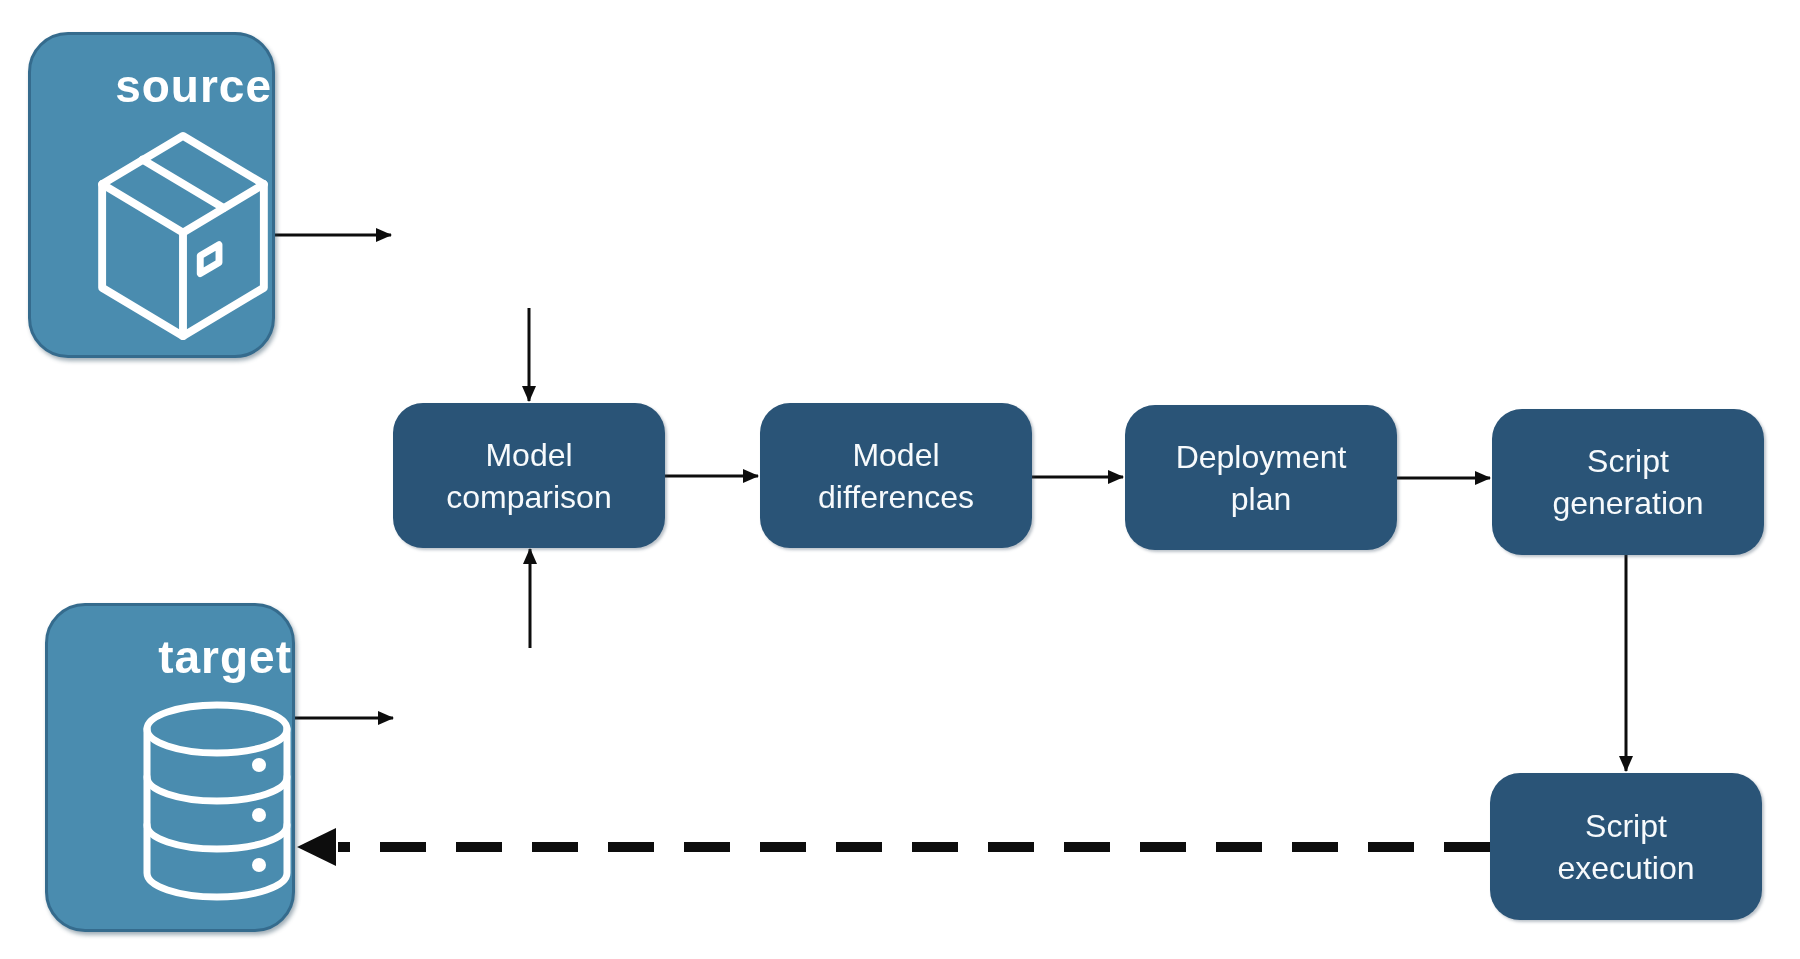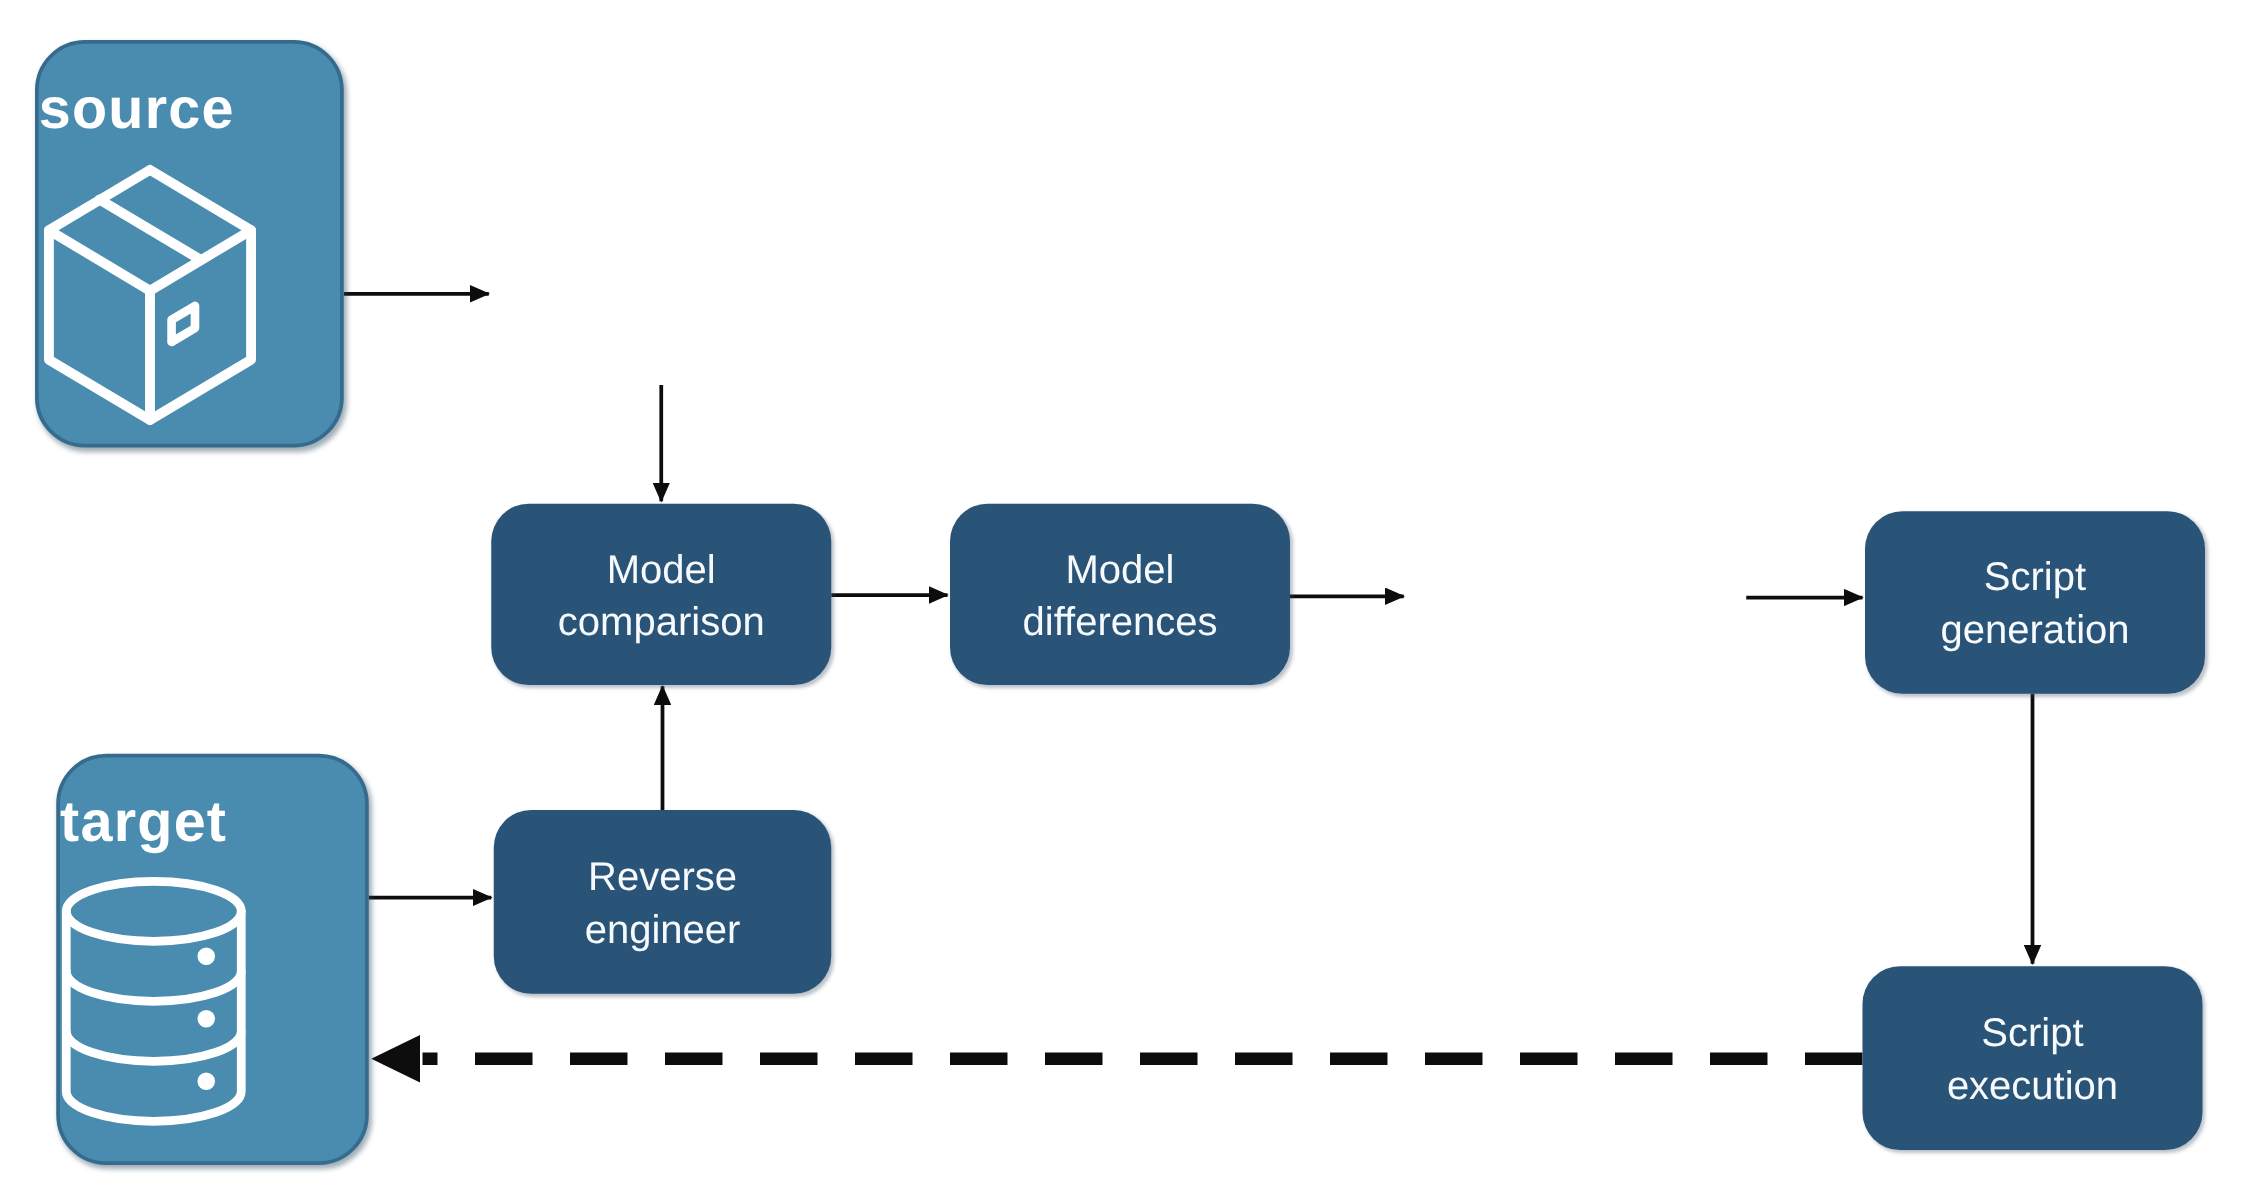--- a/index.html
+++ b/index.html
@@ -36,21 +36,21 @@
 
   
   .endpoint {
     position: absolute;
     background: #4a8caf;
     border: 3px solid #356b8d;
     border-radius: 40px;
     box-shadow: 2px 3px 4px rgba(45, 75, 95, 0.45);
     display: flex;
     flex-direction: column;
-    align-items: flex-start;
+    align-items: flex-end;
     box-sizing: border-box;
   }
   .endpoint-label {
     color: #ffffff;
     font-size: 46px;
     font-weight: bold;
     letter-spacing: 1px;
     margin-top: 26px;
     line-height: 1.1;
   }
@@ -138,29 +138,29 @@
   <div class="node" style="left:393px; top:403px; width:272px; height:145px;">
     <span class="node-label">Model
 comparison</span>
   </div>
 
   <div class="node" style="left:760px; top:403px; width:272px; height:145px;">
     <span class="node-label">Model
 differences</span>
   </div>
 
+  <div class="node" style="left:1125px; top:405px; width:272px; height:145px;">
+    <span class="node-label">Deployment
+plan</span>
+  </div>
 
   <div class="node" style="left:1492px; top:409px; width:272px; height:146px;">
     <span class="node-label">Script
 generation</span>
   </div>
 
-  <div class="node" style="left:395px; top:648px; width:270px; height:147px;">
-    <span class="node-label">Reverse
-engineer</span>
-  </div>
 
   <div class="node" style="left:1490px; top:773px; width:272px; height:147px;">
     <span class="node-label">Script
 execution</span>
   </div>
 
 </div>
 
 </body></html>

